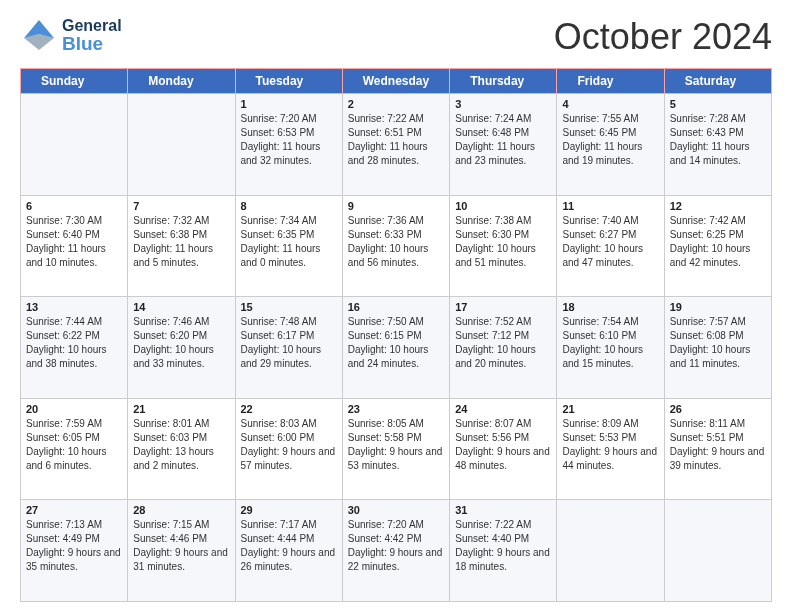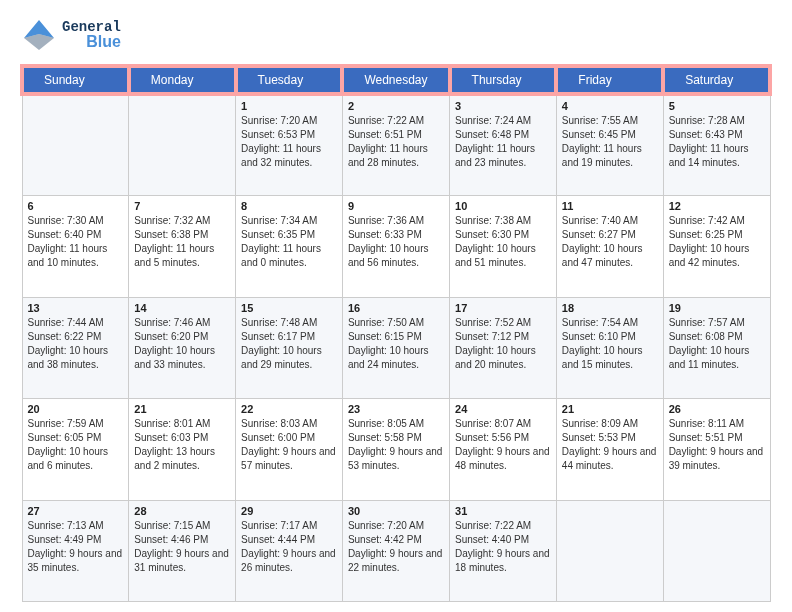--- a/index.html
+++ b/index.html
@@ -40,22 +40,22 @@
       border-collapse: collapse;
       flex: 1;
       font-size: 10.5px;
     }
     .calendar thead tr th {
       background-color: #3a6bbf;
       color: #fff;
       text-align: left;
       padding: 5px 20px;
       font-size: 12px;
-      font-weight: normal;
-      border: 4px solid #fca5a5;
+      font-weight: bold;
+      border: 1px solid #fca5a5;
     }
     .calendar tbody tr td {
       border: 1px solid #ccc;
       vertical-align: top;
       padding: 4px 5px;
       width: calc(100% / 7);
       height: 82px;
     }
     .calendar tbody tr:nth-child(odd) td {
       background-color: #f5f7fa;
@@ -85,48 +85,47 @@
     .logo-icon {
       width: 38px;
       height: 38px;
     }
     .logo-words {
       display: flex;
       flex-direction: column;
       line-height: 1.0;
     }
     .logo-general {
-      font-size: 14px;
+      font-size: 16px;
       font-weight: bold;
       color: #1a3a5c;
-      font-family: Liberation Mono, monospace;
     }
     .logo-blue {
-      font-size: 16px;
+      font-size: 19px;
       font-weight: bold;
       color: #4a90d9;
-      text-align: right;
     }
   </style>
 </head>
 <body>
 
 <div class="page">
   <div class="header">
     <div class="logo-container">
       <svg class="logo-icon" viewBox="0 0 38 38">
         <polygon points="19,4 34,22 19,18 4,22" fill="#4a90d9"></polygon>
         <polygon points="19,18 34,22 19,34 4,22" fill="#1a3a5c" opacity="0.4"></polygon>
       </svg>
       <div class="logo-words">
         <span class="logo-general">General</span>
         <span class="logo-blue">Blue</span>
       </div>
     </div>
     <div class="title-block">
+      <div class="month-title">October 2024</div>
     </div>
   </div>
 
   <table class="calendar">
     <thead>
       <tr>
       <th>Sunday</th>
           <th>Monday</th>
           <th>Tuesday</th>
           <th>Wednesday</th>

